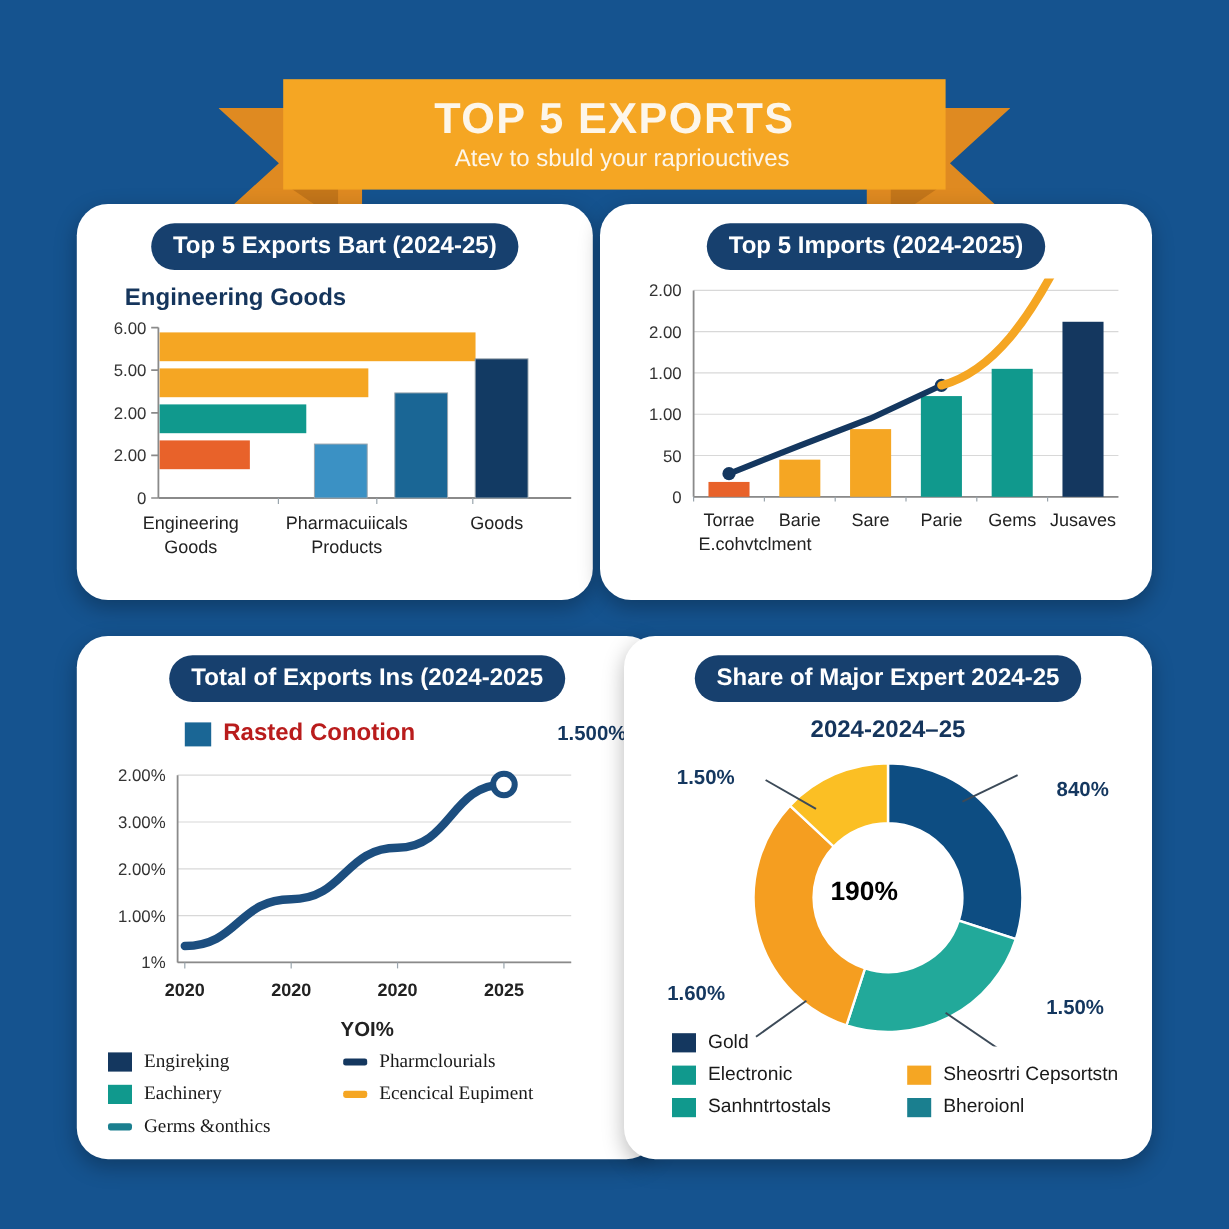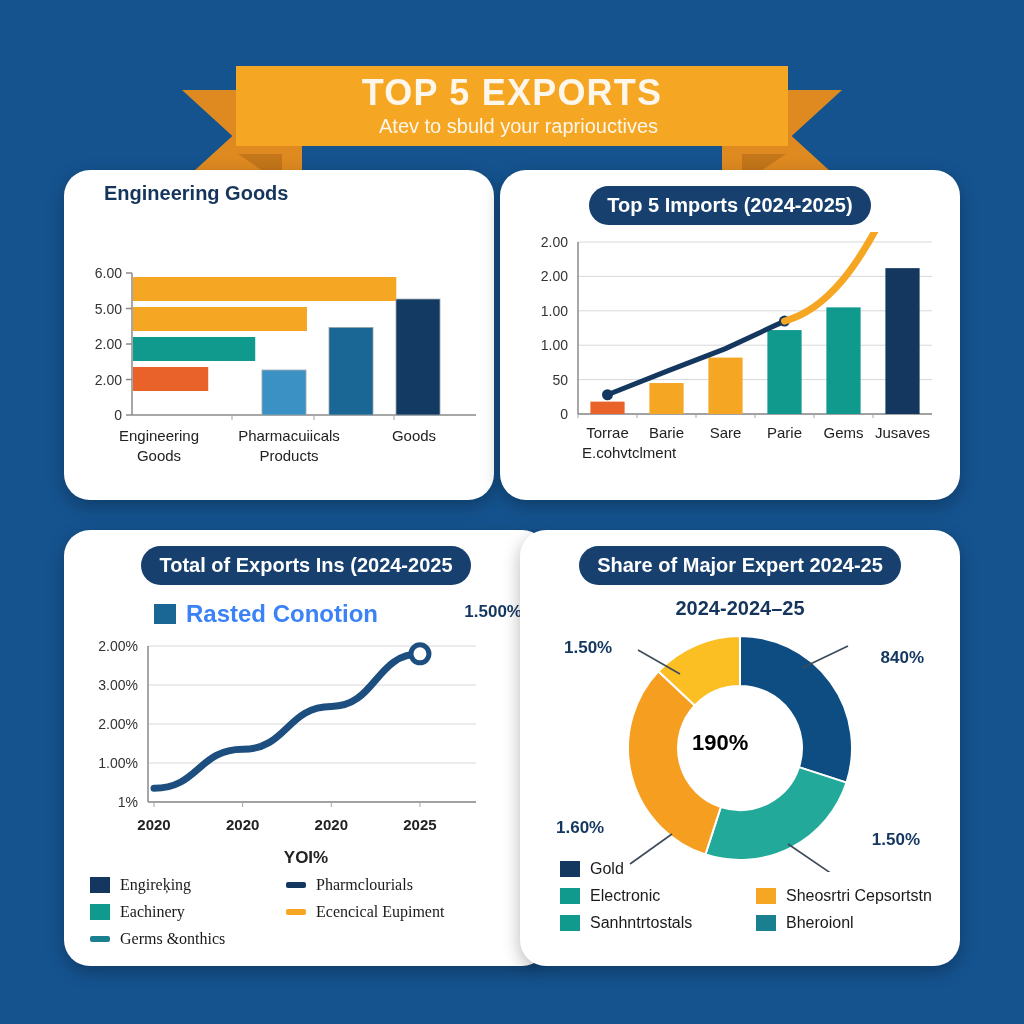--- a/index.html
+++ b/index.html
@@ -17,21 +17,21 @@
     background: #df8a21;
   }
   .ribbon-tail.left  { left: 182px;  clip-path: polygon(0 0, 100% 0, 100% 100%, 0 100%, 42% 50%); }
   .ribbon-tail.right { right: 182px; clip-path: polygon(0 0, 100% 0, 58% 50%, 100% 100%, 0 100%); }
   .ribbon-fold {
     position: absolute; top: 126px; width: 44px; height: 30px; background: #c4761a;
   }
   .ribbon-fold.left  { left: 238px;  clip-path: polygon(0 0, 100% 0, 100% 100%); }
   .ribbon-fold.right { right: 238px; clip-path: polygon(0 0, 100% 0, 0 100%); }
   .ribbon-main {
-    position: absolute; left: 236px; top: 38px; width: 552px; height: 80px;
+    position: absolute; left: 236px; top: 38px; width: 552px; height: 92px;
     background: #f5a623;
     display: flex; flex-direction: column;
     align-items: center; justify-content: center;
   }
   .banner-title {
     color: #fdf6ea; font-size: 36px; font-weight: bold;
     letter-spacing: 1.2px; line-height: 1.05;
   }
   .banner-sub {
     color: #fdf6ea; font-size: 20px; line-height: 1.2; margin-top: 2px; margin-left: 13px;
@@ -81,20 +81,21 @@
   <div class="ribbon-tail right"></div>
   <div class="ribbon-fold left"></div>
   <div class="ribbon-fold right"></div>
   <div class="ribbon-main">
     <div class="banner-title">TOP 5 EXPORTS</div>
     <div class="banner-sub">Atev to sbuld your rapriouctives</div>
   </div>
 </div>
 
 <div class="card" id="card-exports-bar">
+  <div class="pill">Top 5 Exports Bart (2024-25)</div>
   <div class="card-subtitle" style="text-align:left;margin-left:40px;">Engineering Goods</div>
   <svg id="svg-exports-bar" width="430" height="235" style="position:absolute;left:0;top:95px;">
       <text x="58" y="13" text-anchor="end" class="tick-label" font-size="15">6.00</text>
       <line x1="62" y1="8" x2="68" y2="8" stroke="#8a8a8a" stroke-width="1.4"></line>
       <text x="58" y="48.5" text-anchor="end" class="tick-label" font-size="15">5.00</text>
       <line x1="62" y1="43.5" x2="68" y2="43.5" stroke="#8a8a8a" stroke-width="1.4"></line>
       <text x="58" y="84" text-anchor="end" class="tick-label" font-size="15">2.00</text>
       <line x1="62" y1="79" x2="68" y2="79" stroke="#8a8a8a" stroke-width="1.4"></line>
       <text x="58" y="119.5" text-anchor="end" class="tick-label" font-size="15">2.00</text>
       <line x1="62" y1="114.5" x2="68" y2="114.5" stroke="#8a8a8a" stroke-width="1.4"></line>
@@ -163,21 +164,21 @@
       <text x="402.5" y="206" text-anchor="middle" class="cat-label" font-size="15" fill="#3a4a5a">Jusaves</text>
       <text x="82" y="226" text-anchor="start" class="cat-label" font-size="15" fill="#3a4a5a">E.cohvtclment</text>
     </svg>
 </div>
 
 <div class="card" id="card-total-line">
   <div class="pill">Total of Exports Ins (2024-2025</div>
 
   <div style="position:absolute;left:90px;top:70px;display:flex;align-items:center;">
     <span class="sw" style="background:#1a6695;width:22px;height:20px;"></span>
-    <span style="font-size:24px;font-weight:bold;color:#3b82f6;text-align:center;">Rasted Conotion</span>
+    <span style="font-size:20px;font-weight:bold;color:#b91c1c;text-align:center;">Rasted Conotion</span>
   </div>
   <div class="ann" style="right:26px;top:72px;">1.500%</div>
 
   <svg id="svg-total-line" width="430" height="215" style="position:absolute;left:0;top:100px;">
       <line x1="84" y1="16" x2="412" y2="16" class="gridline"></line>
       <text x="74" y="21" text-anchor="end" class="tick-label" font-size="15">2.00%</text>
       <line x1="84" y1="55" x2="412" y2="55" class="gridline"></line>
       <text x="74" y="60" text-anchor="end" class="tick-label" font-size="15">3.00%</text>
       <line x1="84" y1="94" x2="412" y2="94" class="gridline"></line>
       <text x="74" y="99" text-anchor="end" class="tick-label" font-size="15">2.00%</text>

